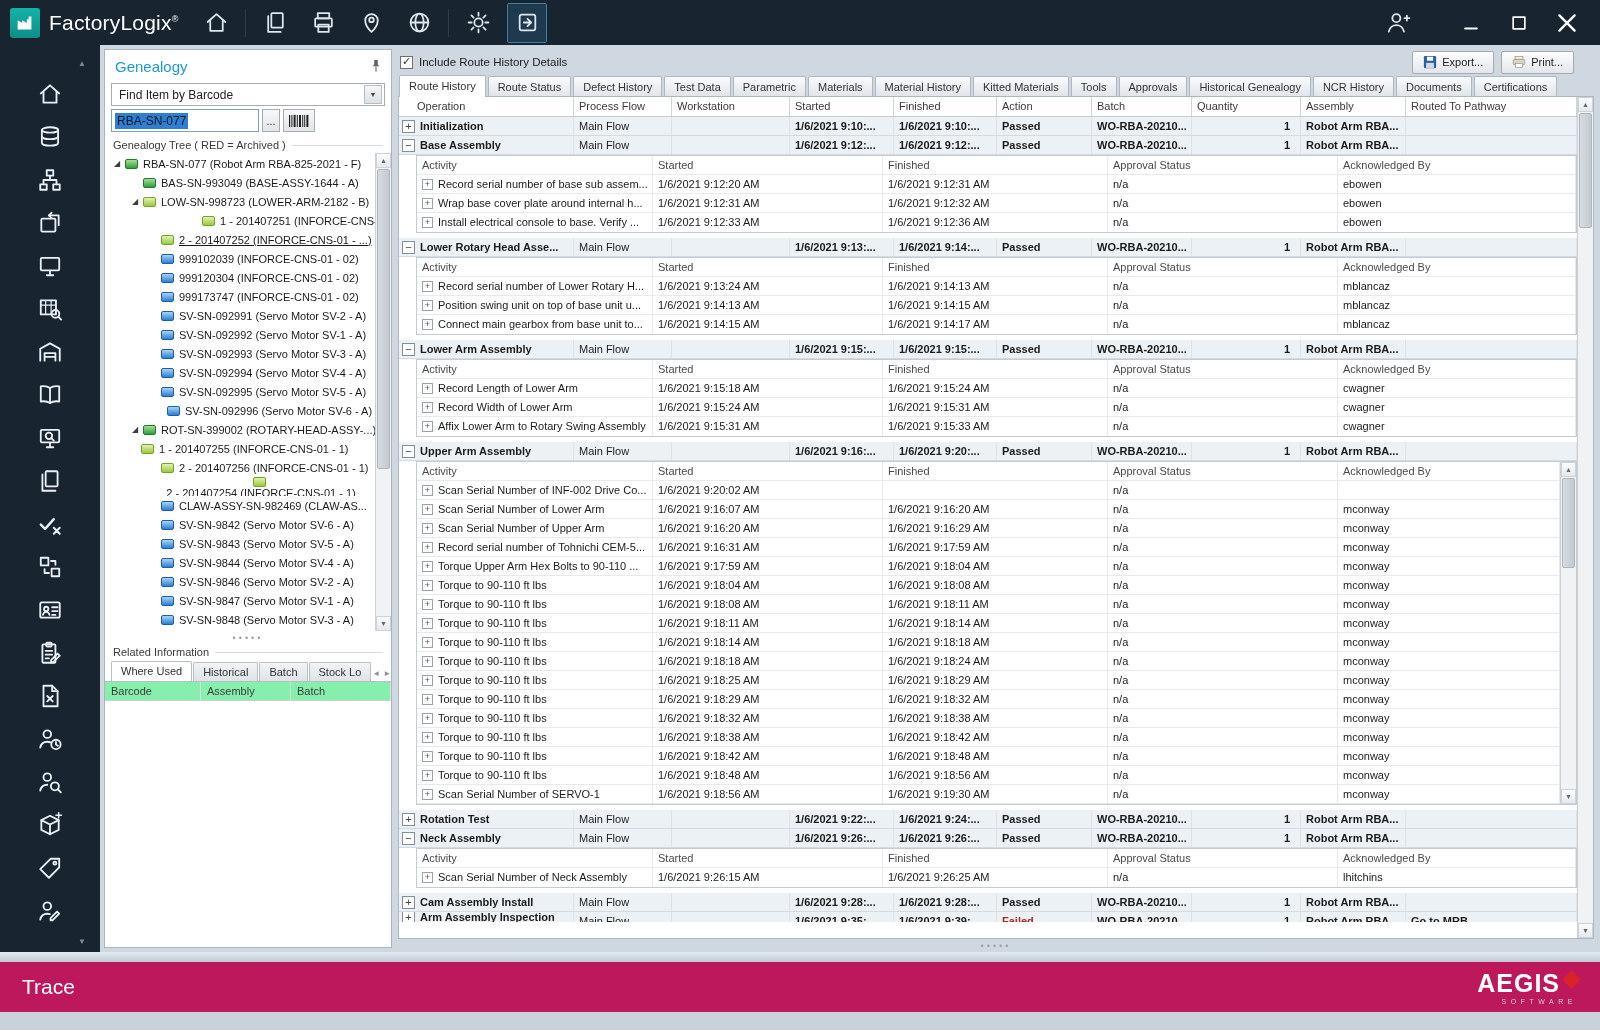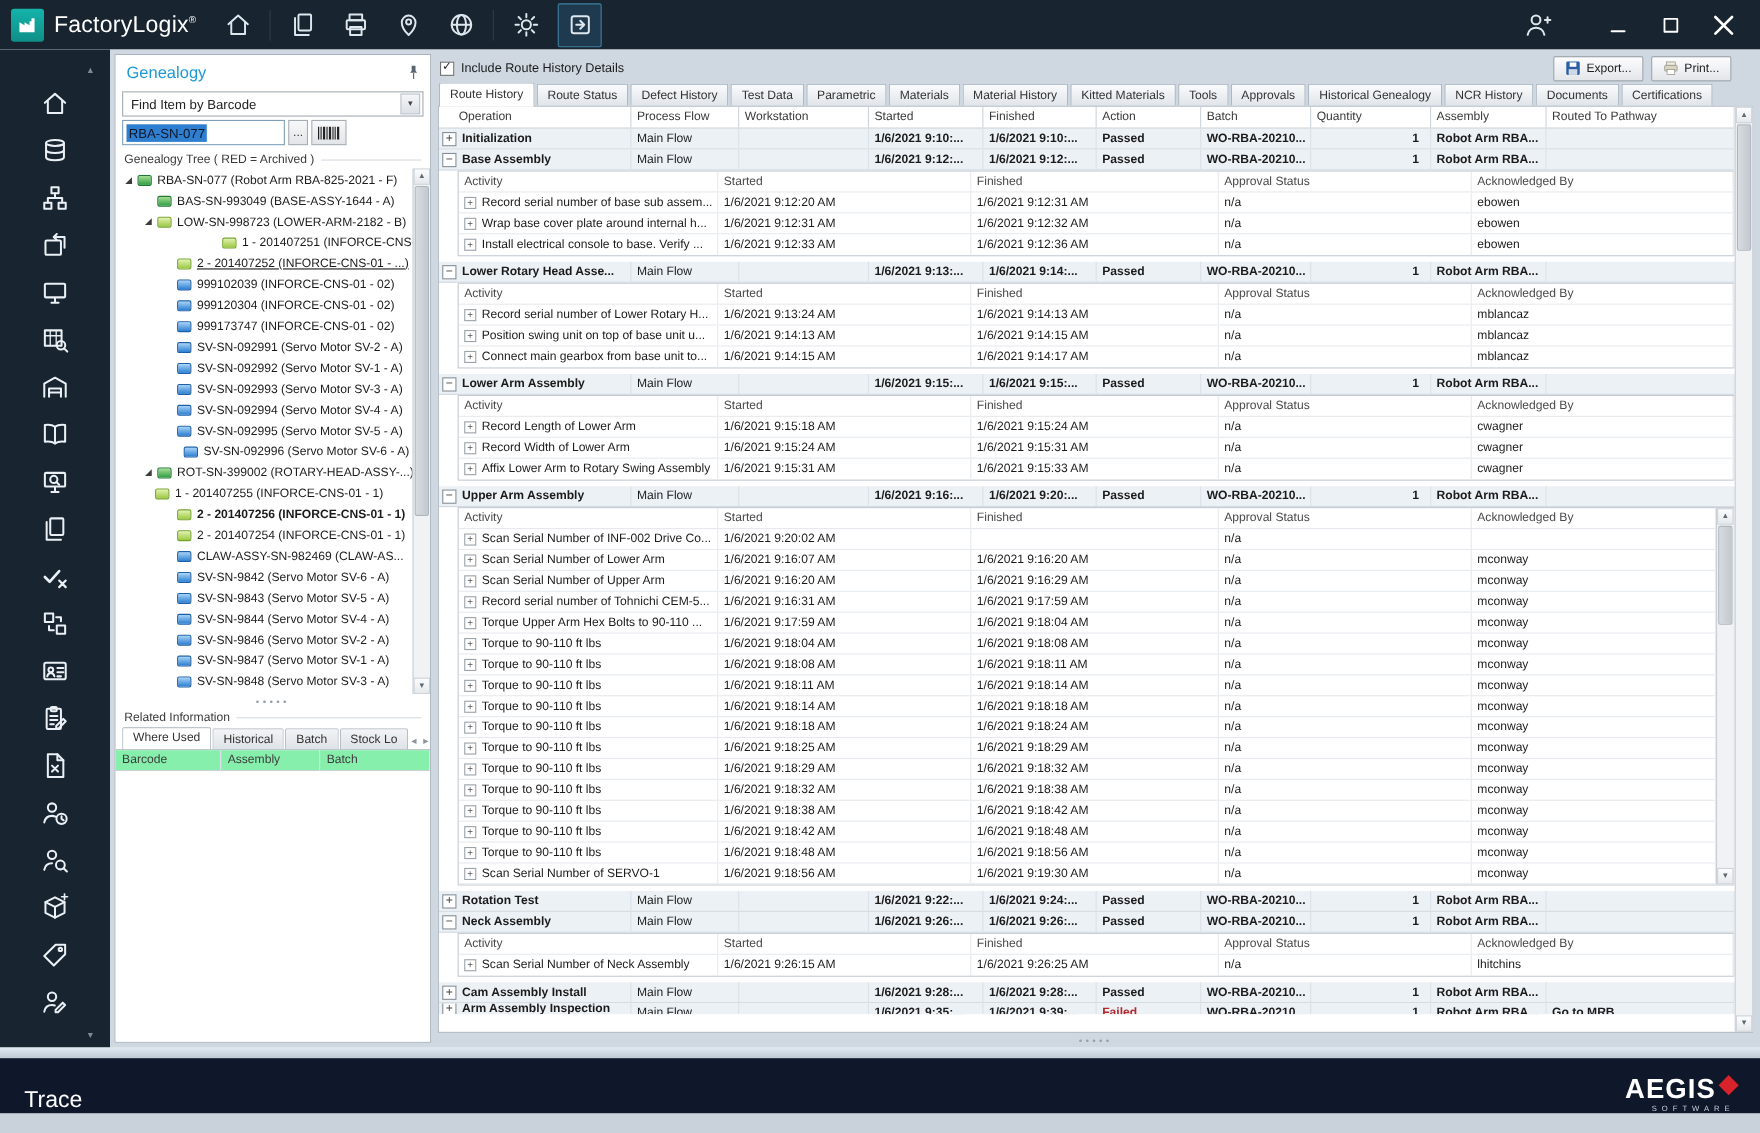--- a/index.html
+++ b/index.html
@@ -112,21 +112,21 @@
   
   .vscroll{width:16px;background:#F1F2F4;border-left:1px solid #C9D0D6;position:relative;flex:none}
   .vscroll .sarrow{position:absolute;left:0;width:15px;height:15px;display:flex;align-items:center;justify-content:center;font-size:7px;color:#5E6870;background:linear-gradient(#FBFCFD,#E6E9EC);border:1px solid #CDD3D9;cursor:pointer}
   .vscroll .sarrow.up{top:0}
   .vscroll .sarrow.down{bottom:0}
   .vscroll .thumb{position:absolute;left:1px;width:13px;background:linear-gradient(90deg,#D7DCE1,#C2C9CF);border:1px solid #AEB6BD;border-radius:2px;cursor:grab}
   .subscroll{position:absolute;top:0;right:0;bottom:0}
   .treescroll{position:absolute;top:0;right:0;bottom:0}
 
   
-  .statusbar{height:50px;background:#0f172a;display:flex;align-items:flex-end;justify-content:space-between;padding:0 22px;flex:none}
+  .statusbar{height:50px;background:#be185d;display:flex;align-items:center;justify-content:space-between;padding:0 22px;flex:none}
   .status-mode{color:#FFFFFF;font-size:21px}
   .aegis{display:flex;flex-direction:column;align-items:flex-end}
   .aegis-top{display:flex;align-items:center;gap:3px}
   .aegis-text{color:#fff;font-size:25px;font-weight:700;letter-spacing:1px}
   .aegis-mark{width:13px;height:13px;background:#D8232A;transform:rotate(45deg);margin-left:2px;margin-top:-8px}
   .aegis-sub{font-size:7px;letter-spacing:4.5px;color:#C9D1D8;margin-top:0px;margin-right:1px}
 </style>
 </head>
 <body>
 
@@ -472,26 +472,26 @@
             <div class="tree-row" style="padding-left: 23px;">
               <span class="tw">◢</span>
               <span class="tbox green"></span>
               <span>ROT-SN-399002 (ROTARY-HEAD-ASSY-...)</span>
             </div>
             <div class="tree-row" style="padding-left: 21px;">
               <span class="tw"></span>
               <span class="tbox lime"></span>
               <span>1 - 201407255 (INFORCE-CNS-01 - 1)</span>
             </div>
-            <div class="tree-row" style="padding-left: 41px; font-weight: bold;">
+            <div class="tree-row" style="padding-left: 41px;">
               <span class="tw"></span>
               <span class="tbox lime"></span>
               <span>2 - 201407256 (INFORCE-CNS-01 - 1)</span>
             </div>
-            <div class="tree-row" style="padding-left: 41px;">
+            <div class="tree-row" style="padding-left: 41px; flex-direction: column;">
               <span class="tw"></span>
               <span class="tbox lime"></span>
               <span>2 - 201407254 (INFORCE-CNS-01 - 1)</span>
             </div>
             <div class="tree-row" style="padding-left: 41px;">
               <span class="tw"></span>
               <span class="tbox blue"></span>
               <span>CLAW-ASSY-SN-982469 (CLAW-AS...</span>
             </div>
             <div class="tree-row" style="padding-left: 41px;">

